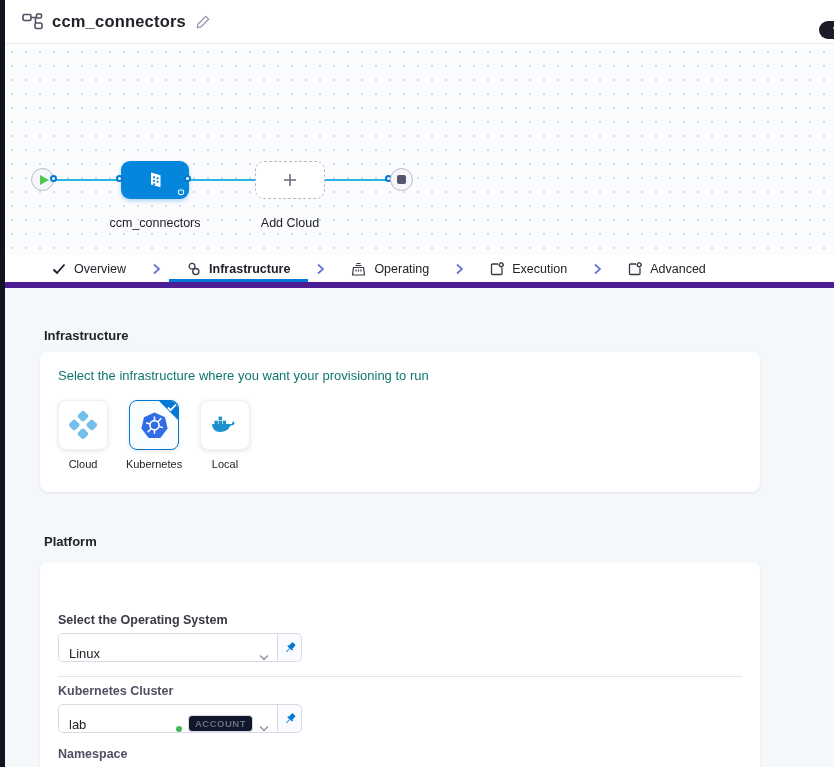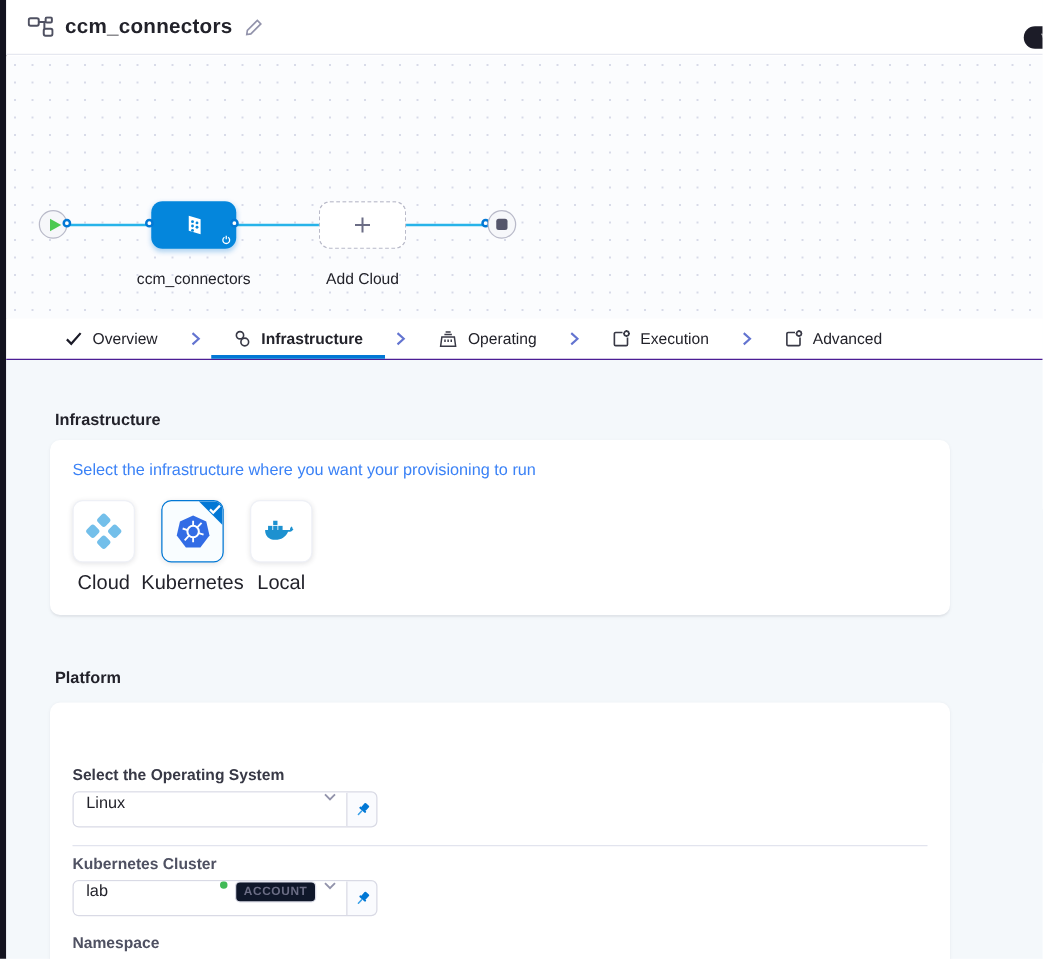--- a/index.html
+++ b/index.html
@@ -31,52 +31,52 @@
   .stage-node { position:absolute; left:116px; top:116px; width:68px; height:38px; background:#0486dc;
     border-radius:9px; display:flex; align-items:center; justify-content:center;
     box-shadow:0 2px 4px rgba(2,120,213,.3); cursor:pointer; }
   .stage-power { position:absolute; right:4px; bottom:3px; display:flex; }
   .node-label { position:absolute; top:171px; font-size:12.5px; color:#22222a; text-align:center; }
   .add-stage-box { position:absolute; left:250px; top:116px; width:70px; height:38px; background:#fff;
     border:1.5px dashed #b9bac9; border-radius:9px; display:flex; align-items:center; justify-content:center; cursor:pointer; }
 
   
   .tabbar { position:absolute; left:5px; top:255px; right:0; height:33px; background:#fff;
-    border-bottom:1px solid #4c1d95; display:flex; align-items:center; padding-left:27px; }
+    border-bottom:6px solid #4c1d95; display:flex; align-items:center; padding-left:27px; }
   .tab { position:relative; height:100%; display:flex; align-items:center; gap:8px; padding:0 20px;
     font-size:12.5px; color:#22222a; cursor:pointer; white-space:nowrap; }
   .tab.active { font-weight:600; }
   .tab.active::after { content:""; position:absolute; left:2px; right:2px; bottom:0; height:3px; background:#0278d5; }
   .tab-sep { color:#6374d0; margin:0 6px; display:flex; }
 
   
   .content { position:absolute; left:5px; top:288px; right:0; bottom:0; background:#f4f8fb; }
   .section-title { position:absolute; left:39px; font-size:13px; font-weight:bold; color:#22222a; }
   .card { position:absolute; left:35px; width:720px; background:#fff; border-radius:8px;
     box-shadow:0 1px 3px rgba(40,41,61,.06), 0 1px 1px rgba(40,41,61,.04); }
   .card-infra { top:64px; height:140px; padding:16px 18px; }
   .card-platform { top:274px; height:250px; padding:15px 18px; }
-  .prompt { font-size:13px; color:#3b82f6; }
+  .prompt { font-size:13px; color:#0f766e; }
 
   .infra-options { display:flex; gap:21px; margin-top:17px; }
   .infra-option { width:50px; display:flex; flex-direction:column; align-items:center; cursor:pointer; }
   .infra-tile { position:relative; width:50px; height:50px; background:#fff; border:1px solid #eef0f6;
     border-radius:8px; display:flex; align-items:center; justify-content:center;
     box-shadow:0 1px 4px rgba(40,41,61,.12); overflow:hidden; }
   .infra-option.selected .infra-tile { border:1.5px solid #0278d5; background:#f9fdff; }
   .corner-check { position:absolute; top:0; right:0; width:0; height:0;
     border-top:19px solid #0278d5; border-left:19px solid transparent; }
   .corner-check svg { position:absolute; top:-17px; right:1px; }
-  .infra-label { margin-top:8px; font-size:16px; color:#22222a; white-space:nowrap; }
+  .infra-label { margin-top:8px; font-size:11px; color:#22222a; white-space:nowrap; }
 
   .field-label { font-size:12.5px; font-weight:600; color:#4f5162;margin-top:36px; }
   .field-label.dark { color:#383946; }
   .input-group { display:flex; margin-top:6px; width:244px; height:29px; border:1px solid #d9dae5;
     border-radius:5px; background:#fafbfe; overflow:hidden; }
-  .input-main { flex:1; background:#fff; border-right:1px solid #d9dae5; display:flex; align-items:flex-start;
+  .input-main { flex:1; background:#fff; border-right:1px solid #d9dae5; display:flex; align-items:flex-end;
     padding:0 8px 0 10px; gap:6px; font-size:13px; color:#22222a; cursor:pointer; }
   .input-main .val { flex:1; }
   .pin-cell { width:23px; display:flex; align-items:center; justify-content:center; cursor:pointer; }
   .divider { margin-top:14px; width:684px; height:1px; background:#e2e4ee; }
   .mt14 { margin-top:14px; } .mt7 { margin-top:7px; }
   .dot-green { width:6px; height:6px; border-radius:50%; background:#42ba57; }
   .scope-badge { border:1px solid #d9dae5; border-radius:4px; font-size:9.5px; font-weight:600;
     letter-spacing:.5px; color:#6b6d85; padding:2px 6px; background:#0f172a; }
   .input-focused { display:flex; margin-top:6px; width:244px; height:30px; border:1.5px solid #0278d5;
     border-radius:6px; background:#fff; align-items:center; padding:0 6px 0 10px; font-size:13px;flex-direction:column; }

